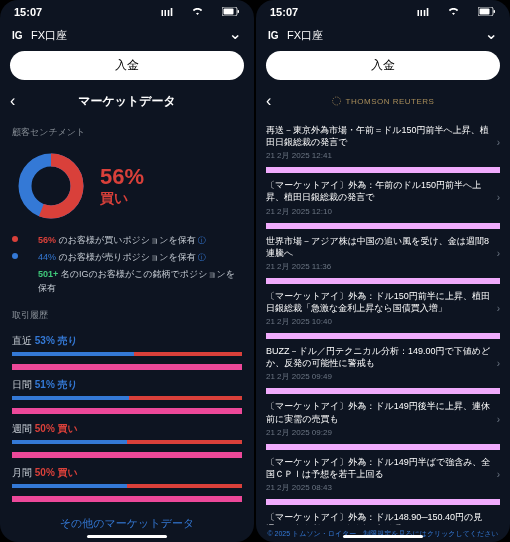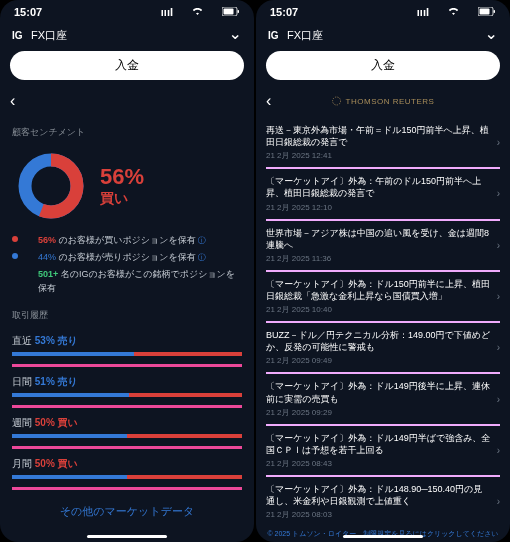--- a/index.html
+++ b/index.html
@@ -25,31 +25,31 @@
 .legend-row{display:flex;align-items:flex-start;gap:20px;margin-bottom:2px}
 .dot{width:6px;height:6px;border-radius:50%;margin-top:3px;flex-shrink:0}
 .dot-red{background:#d9403a}
 .dot-blue{background:#3479d6}
 .dot-none{background:transparent}
 .pct-red{color:#d9403a;font-weight:600}
 .pct-blue{color:#3479d6;font-weight:400}
 .pct-green{color:#3fc97a;font-weight:600}
 .info-icon{color:#3479d6;font-size:8px;margin-left:2px}
 .history{padding:0 12px}
-.history-row{padding:8px 0;border-bottom:3px solid #ec4899}
+.history-row{padding:8px 0;border-bottom:6px solid #ec4899}
 .history-label{font-size:10px;color:#c5cbd3;margin-bottom:4px}
 .history-label .sell{color:#3479d6;font-weight:600}
 .history-label .buy{color:#d9403a;font-weight:600}
 .bar{height:4px;background:#1a2332;display:flex;overflow:hidden}
 .bar-blue{background:#3479d6;height:100%}
 .bar-red{background:#d9403a;height:100%}
 .more-link{text-align:center;color:#3479d6;font-size:11px;padding:14px 0}
 .home-indicator{position:absolute;bottom:4px;left:50%;transform:translateX(-50%);width:80px;height:3px;background:#fff;border-radius:2px}
 .news-list{flex:1;overflow:hidden;padding:0 10px}
-.news-item{border-bottom:2px solid #f0abfc;padding:6px 0;display:flex;justify-content:space-between;align-items:center;gap:6px}
+.news-item{border-bottom:6px solid #f0abfc;padding:6px 0;display:flex;justify-content:space-between;align-items:center;gap:6px}
 .news-content{flex:1}
 .news-title{font-size:9px;color:#fff;line-height:1.35;margin-bottom:2px}
 .news-time{font-size:8px;color:#6b7583}
 .chevron{color:#6b7583;font-size:10px}
 .copyright{text-align:center;font-size:7px;color:#3479d6;padding:4px 8px;line-height:1.3}
 </style>
 </head>
 <body>
 
 <div class="phone">
@@ -74,20 +74,21 @@
   <div class="ig-header">
     <div>
       <span class="ig-logo">IG</span>
       <span style="font-size:11px;margin-left:4px">FX口座</span>
     </div>
     <span>⌄</span>
   </div>
   <div class="deposit-btn">入金</div>
   <div class="page-header">
     <span class="back">‹</span>
+    <span class="page-title">マーケットデータ</span>
   </div>
   <div class="section-label">顧客センチメント</div>
   <div class="sentiment">
     <div class="donut">
       <svg width="70" height="70" viewBox="0 0 70 70">
         <circle cx="35" cy="35" r="26" fill="none" stroke="#3479d6" stroke-width="13"></circle>
         <circle cx="35" cy="35" r="26" fill="none" stroke="#d9403a" stroke-width="13" stroke-dasharray="91 163" stroke-dashoffset="0"></circle>
       </svg>
     </div>
     <div class="sentiment-text">

